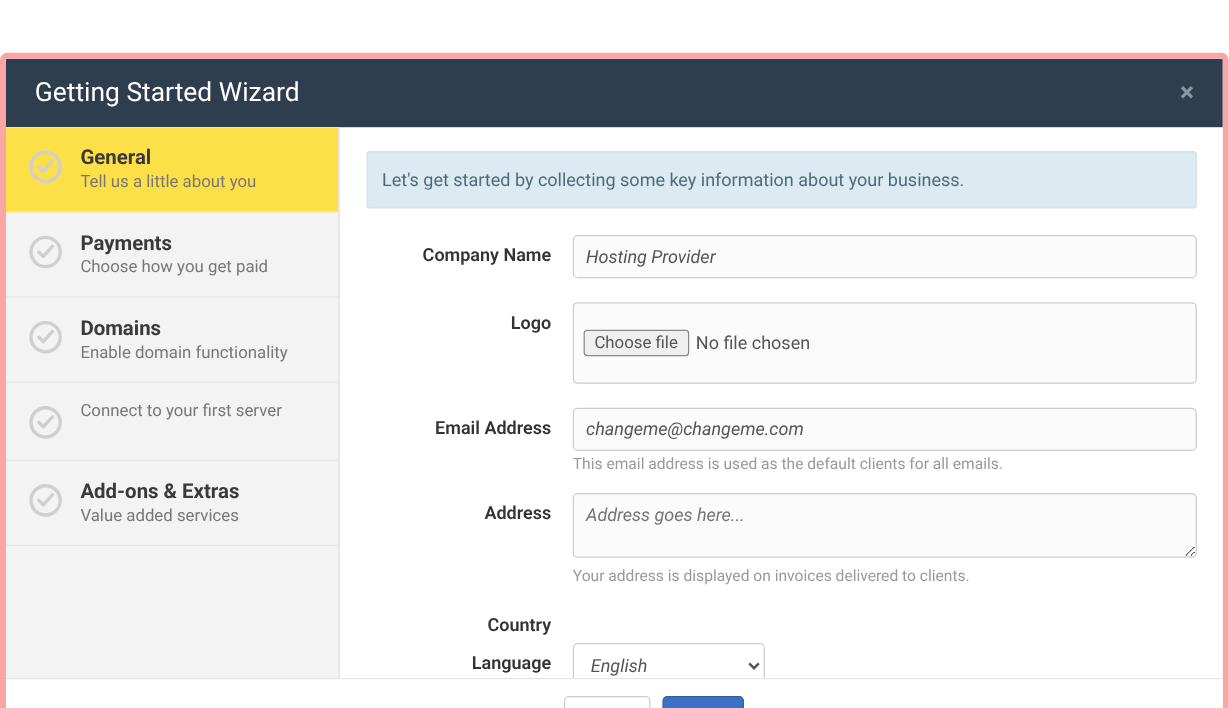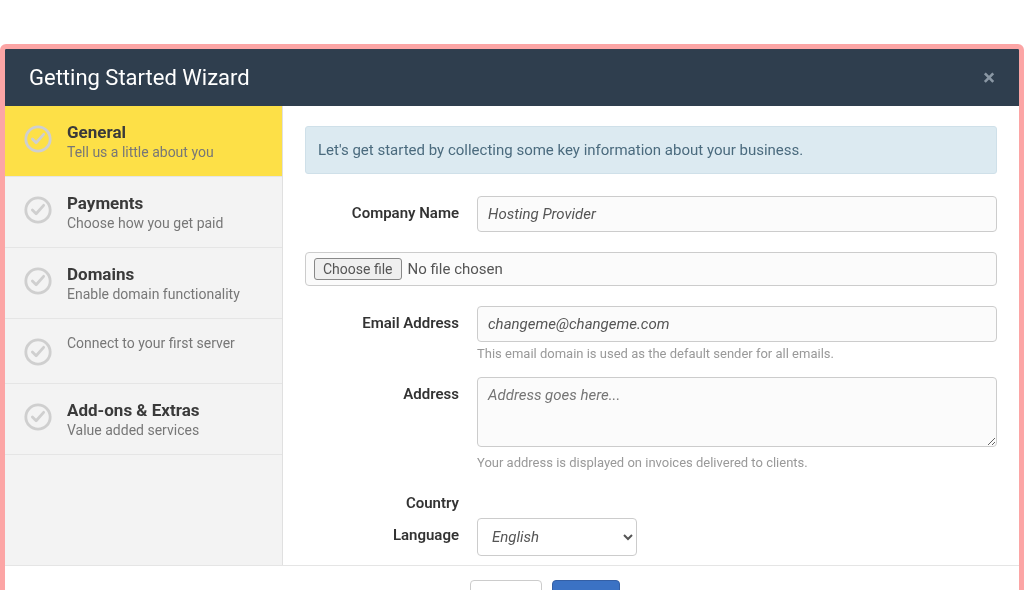--- a/index.html
+++ b/index.html
@@ -116,33 +116,33 @@
     padding: 8px 10px;
     font-size: 15px;
     border: 1px solid #ccc;
     border-radius: 4px;
     background: #fbfbfb;
     color: #555;
     font-family: inherit;
     font-style: italic;
   }
   .form-textarea {
-    height: 70px;
+    height: 54px;
     resize: both;
   }
   .form-select {
     background: #fff;
   }
   .select-sm { width: 260px; }
   .select-xs { width: 160px; }
   .file-wrap {
     border: 1px solid #ccc;
     border-radius: 4px;
     background: #fbfbfb;
-    padding: 5px 8px;
+    padding: 22px 8px;
     display: flex;
     align-items: center;
     gap: 6px;
     font-size: 15px;
     color: #555;
   }
   .file-btn {
     font-size: 14px;
     padding: 2px 8px;
     background: #efefef;
@@ -272,34 +272,35 @@
 
       <div class="form-row">
         <div class="form-label">Company Name</div>
         <div class="form-control-wrap">
           <input class="form-input" type="text" value="Hosting Provider" style="">
           <div class="spacer-help"></div>
         </div>
       </div>
 
       <div class="form-row">
+        <div class="form-label">Logo</div>
         <div class="form-control-wrap">
           <div class="file-wrap">
             <span class="file-btn">Choose file</span>
             <span>No file chosen</span>
           </div>
           <div class="spacer-help"></div>
         </div>
       </div>
 
       <div class="form-row">
         <div class="form-label">Email Address</div>
         <div class="form-control-wrap">
           <input class="form-input" type="text" value="changeme@changeme.com" style="">
-          <div class="help-text">This email domain is used as the default sender for all emails.</div>
+          <div class="help-text">This email address is used as the default clients for all emails.</div>
         </div>
       </div>
 
       <div class="form-row">
         <div class="form-label">Address</div>
         <div class="form-control-wrap">
           <textarea class="form-textarea" placeholder="Address goes here..." style=""></textarea>
           <div class="help-text">Your address is displayed on invoices delivered to clients.</div>
         </div>
       </div>

